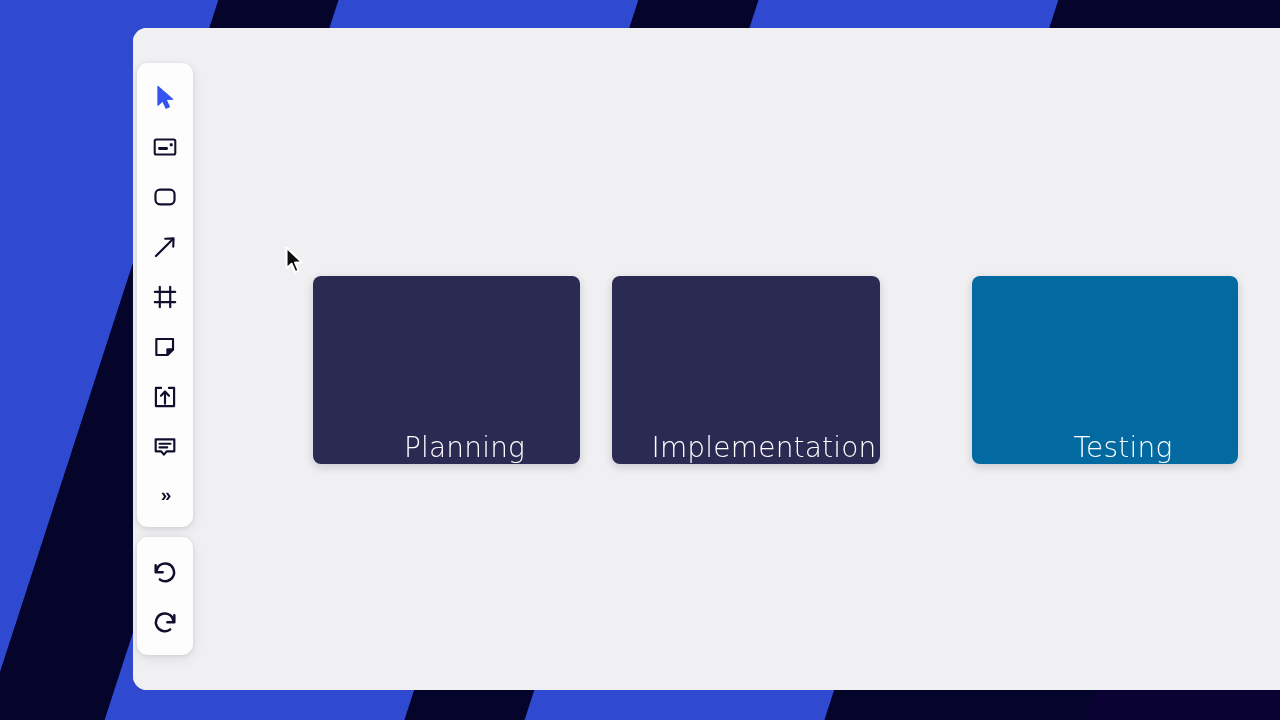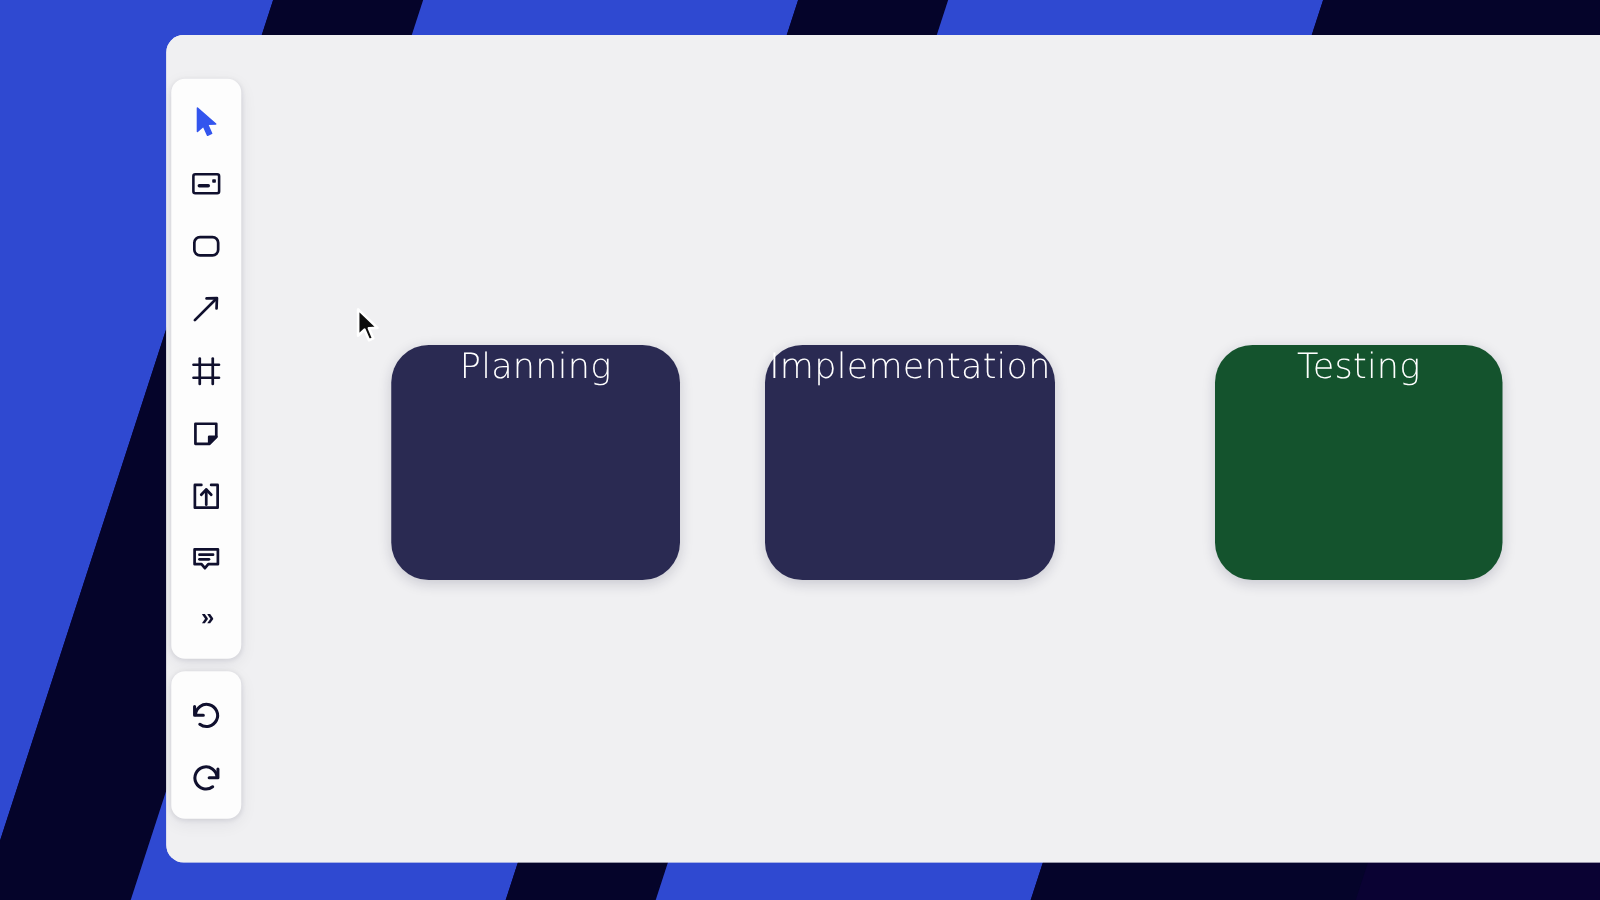--- a/index.html
+++ b/index.html
@@ -94,26 +94,27 @@
   #diagram {
     position: absolute;
     left: 0;
     top: 0;
     width: 100%;
     height: 100%;
   }
   .node-card {
     position: absolute;
     background: #2a2a52;
-    border-radius: 30px;
-    display: flex;
-    align-items: flex-start;
+    border-radius: 8px;
+    display: flex;
+    align-items: flex-end;
     justify-content: center;
     box-shadow: 0 3px 10px rgba(25,25,60,0.18);
     cursor: pointer;
+    padding-left: 36px;
   }
   .node-label {
     color: #ffffff;
     font-size: 28px;
     font-weight: 300;
     letter-spacing: 0.2px;
     white-space: nowrap;
     font-family: "DejaVu Sans", sans-serif;
   }
 
@@ -146,21 +147,21 @@
 
     <div id="canvas-area">
 
       <div id="diagram">
           <div class="node-card" style="left: 180px; top: 248px; width: 231px; height: 188px; background: rgb(42, 42, 82);">
             <span class="node-label" style="color: rgb(255, 255, 255);">Planning</span>
           </div>
           <div class="node-card" style="left: 479px; top: 248px; width: 232px; height: 188px; background: rgb(42, 42, 82);">
             <span class="node-label" style="color: rgb(255, 255, 255);">Implementation</span>
           </div>
-          <div class="node-card" style="left: 839px; top: 248px; width: 230px; height: 188px; background: #14532d;">
+          <div class="node-card" style="left: 839px; top: 248px; width: 230px; height: 188px; background: #0369a1;">
             <span class="node-label" style="color: rgb(255, 255, 255);">Testing</span>
           </div>
         </div>
 
     </div>
 
     <div id="toolbar">
         <div class="tool-panel">
           <div class="tool-btn" title="Select">
             <span>

